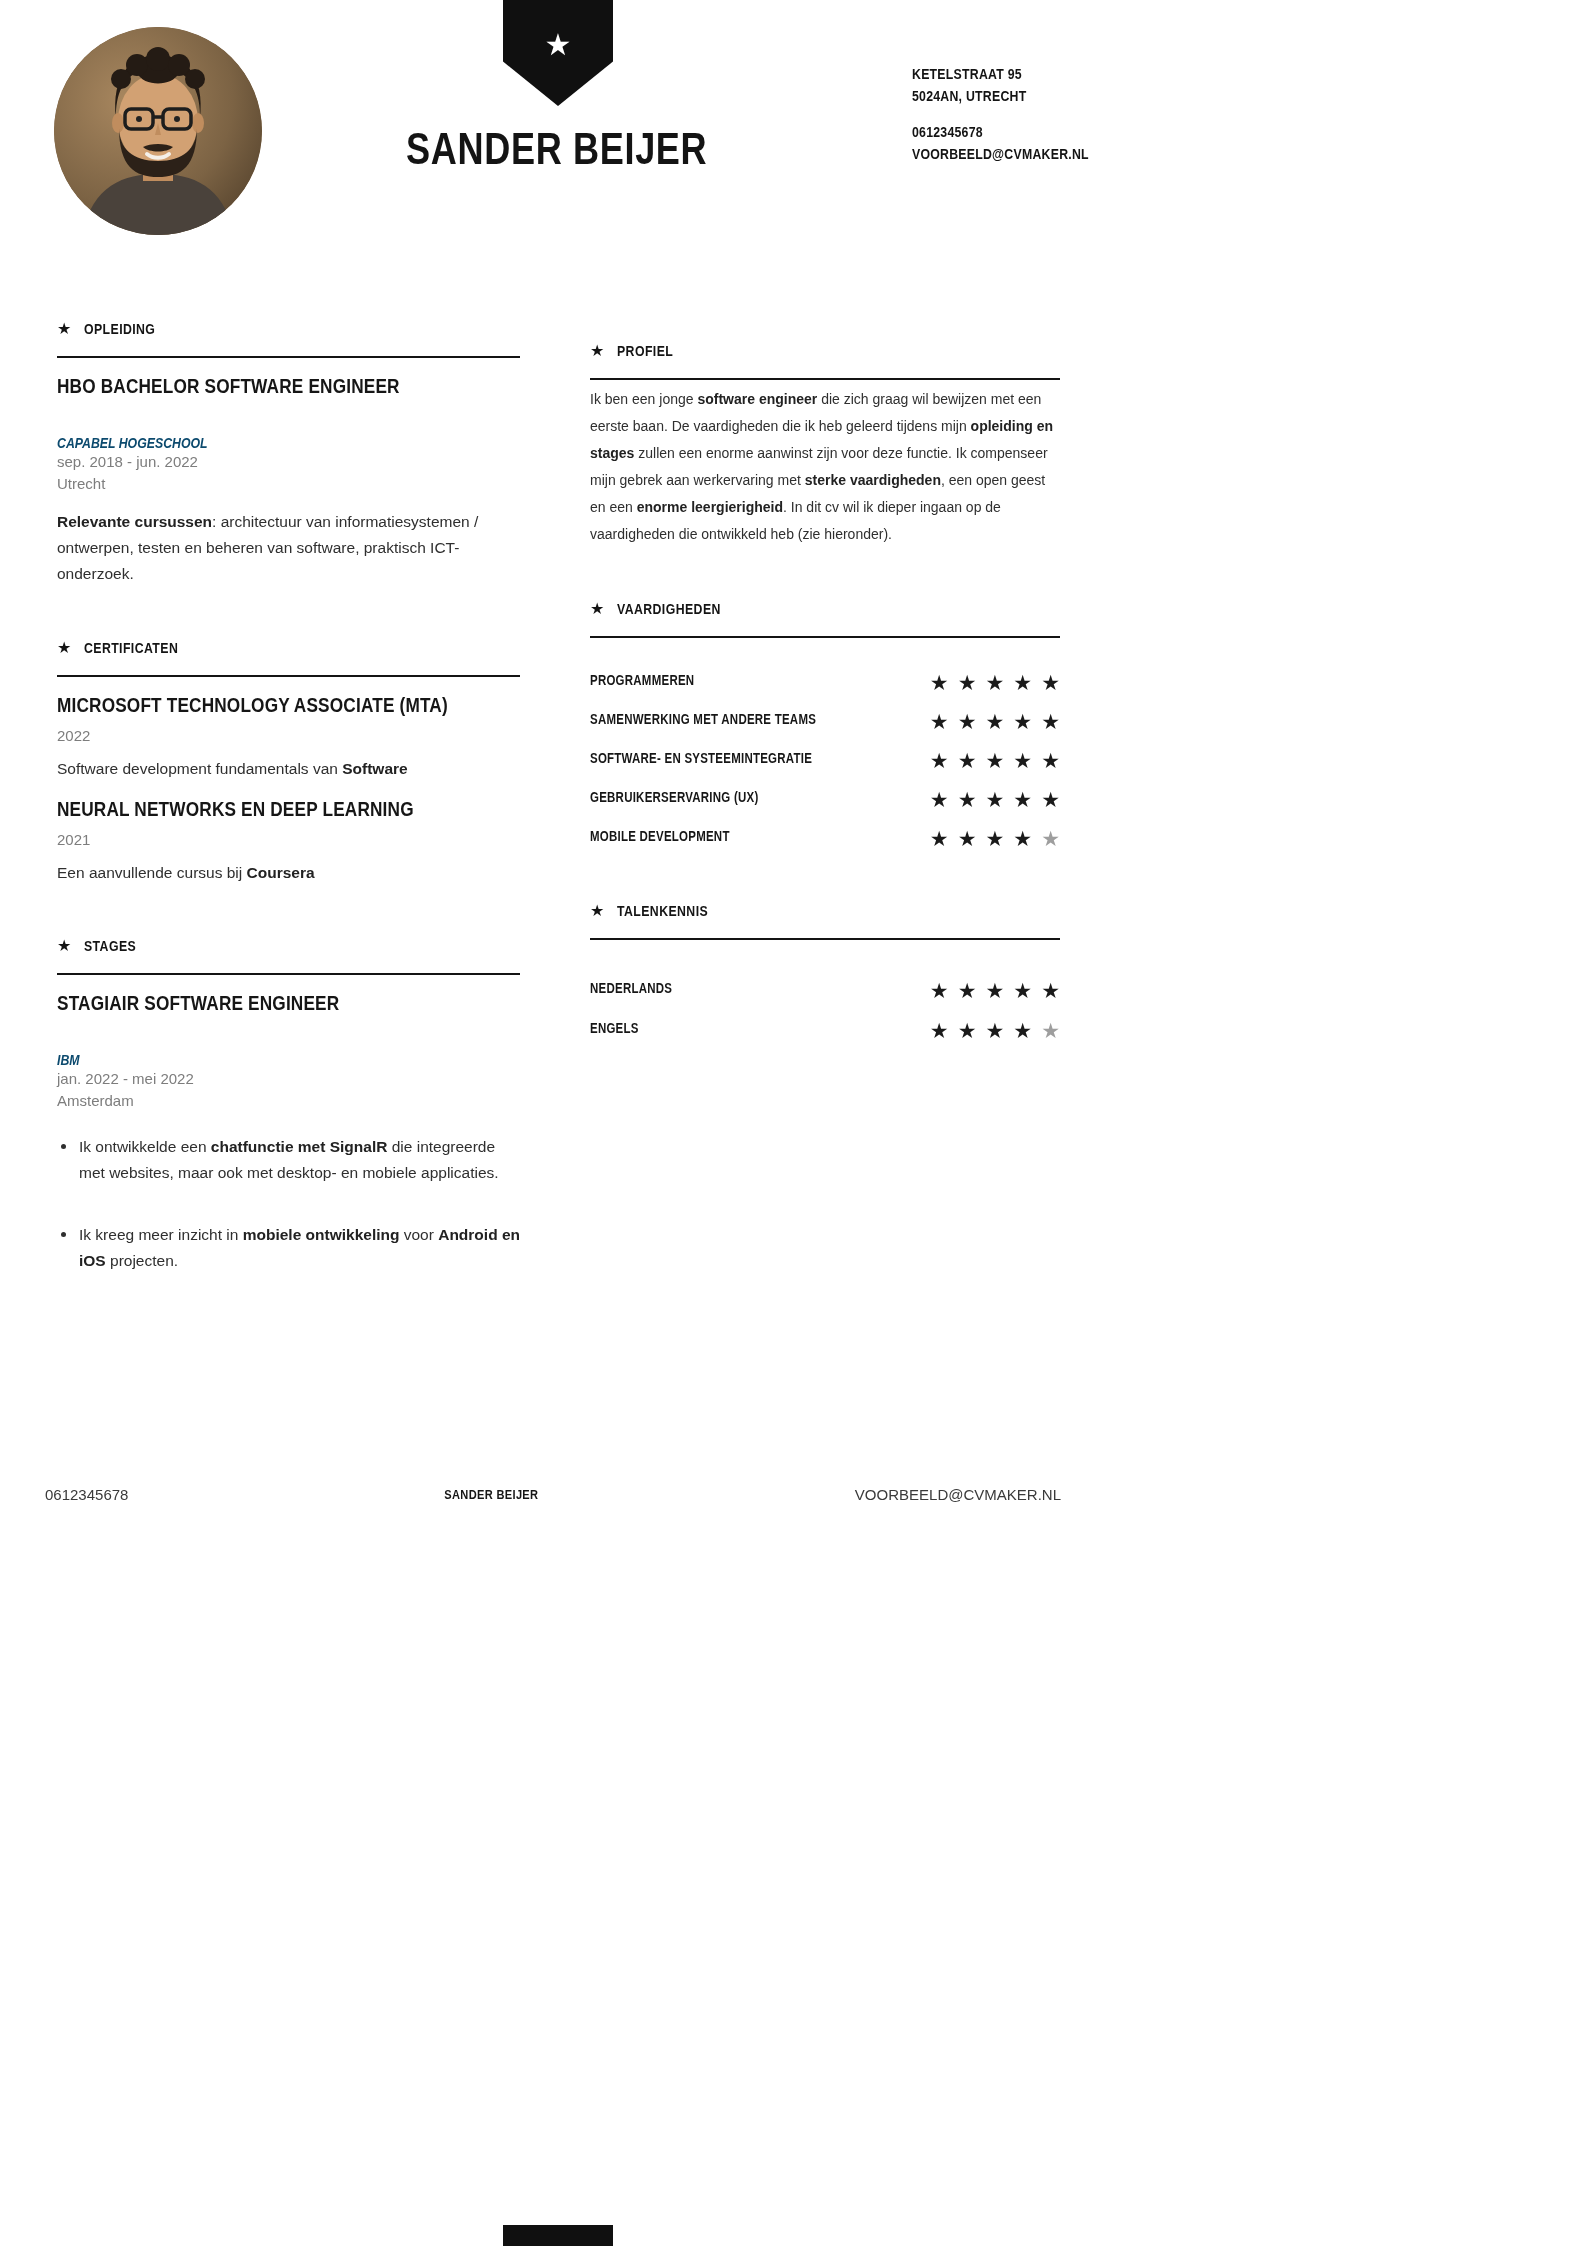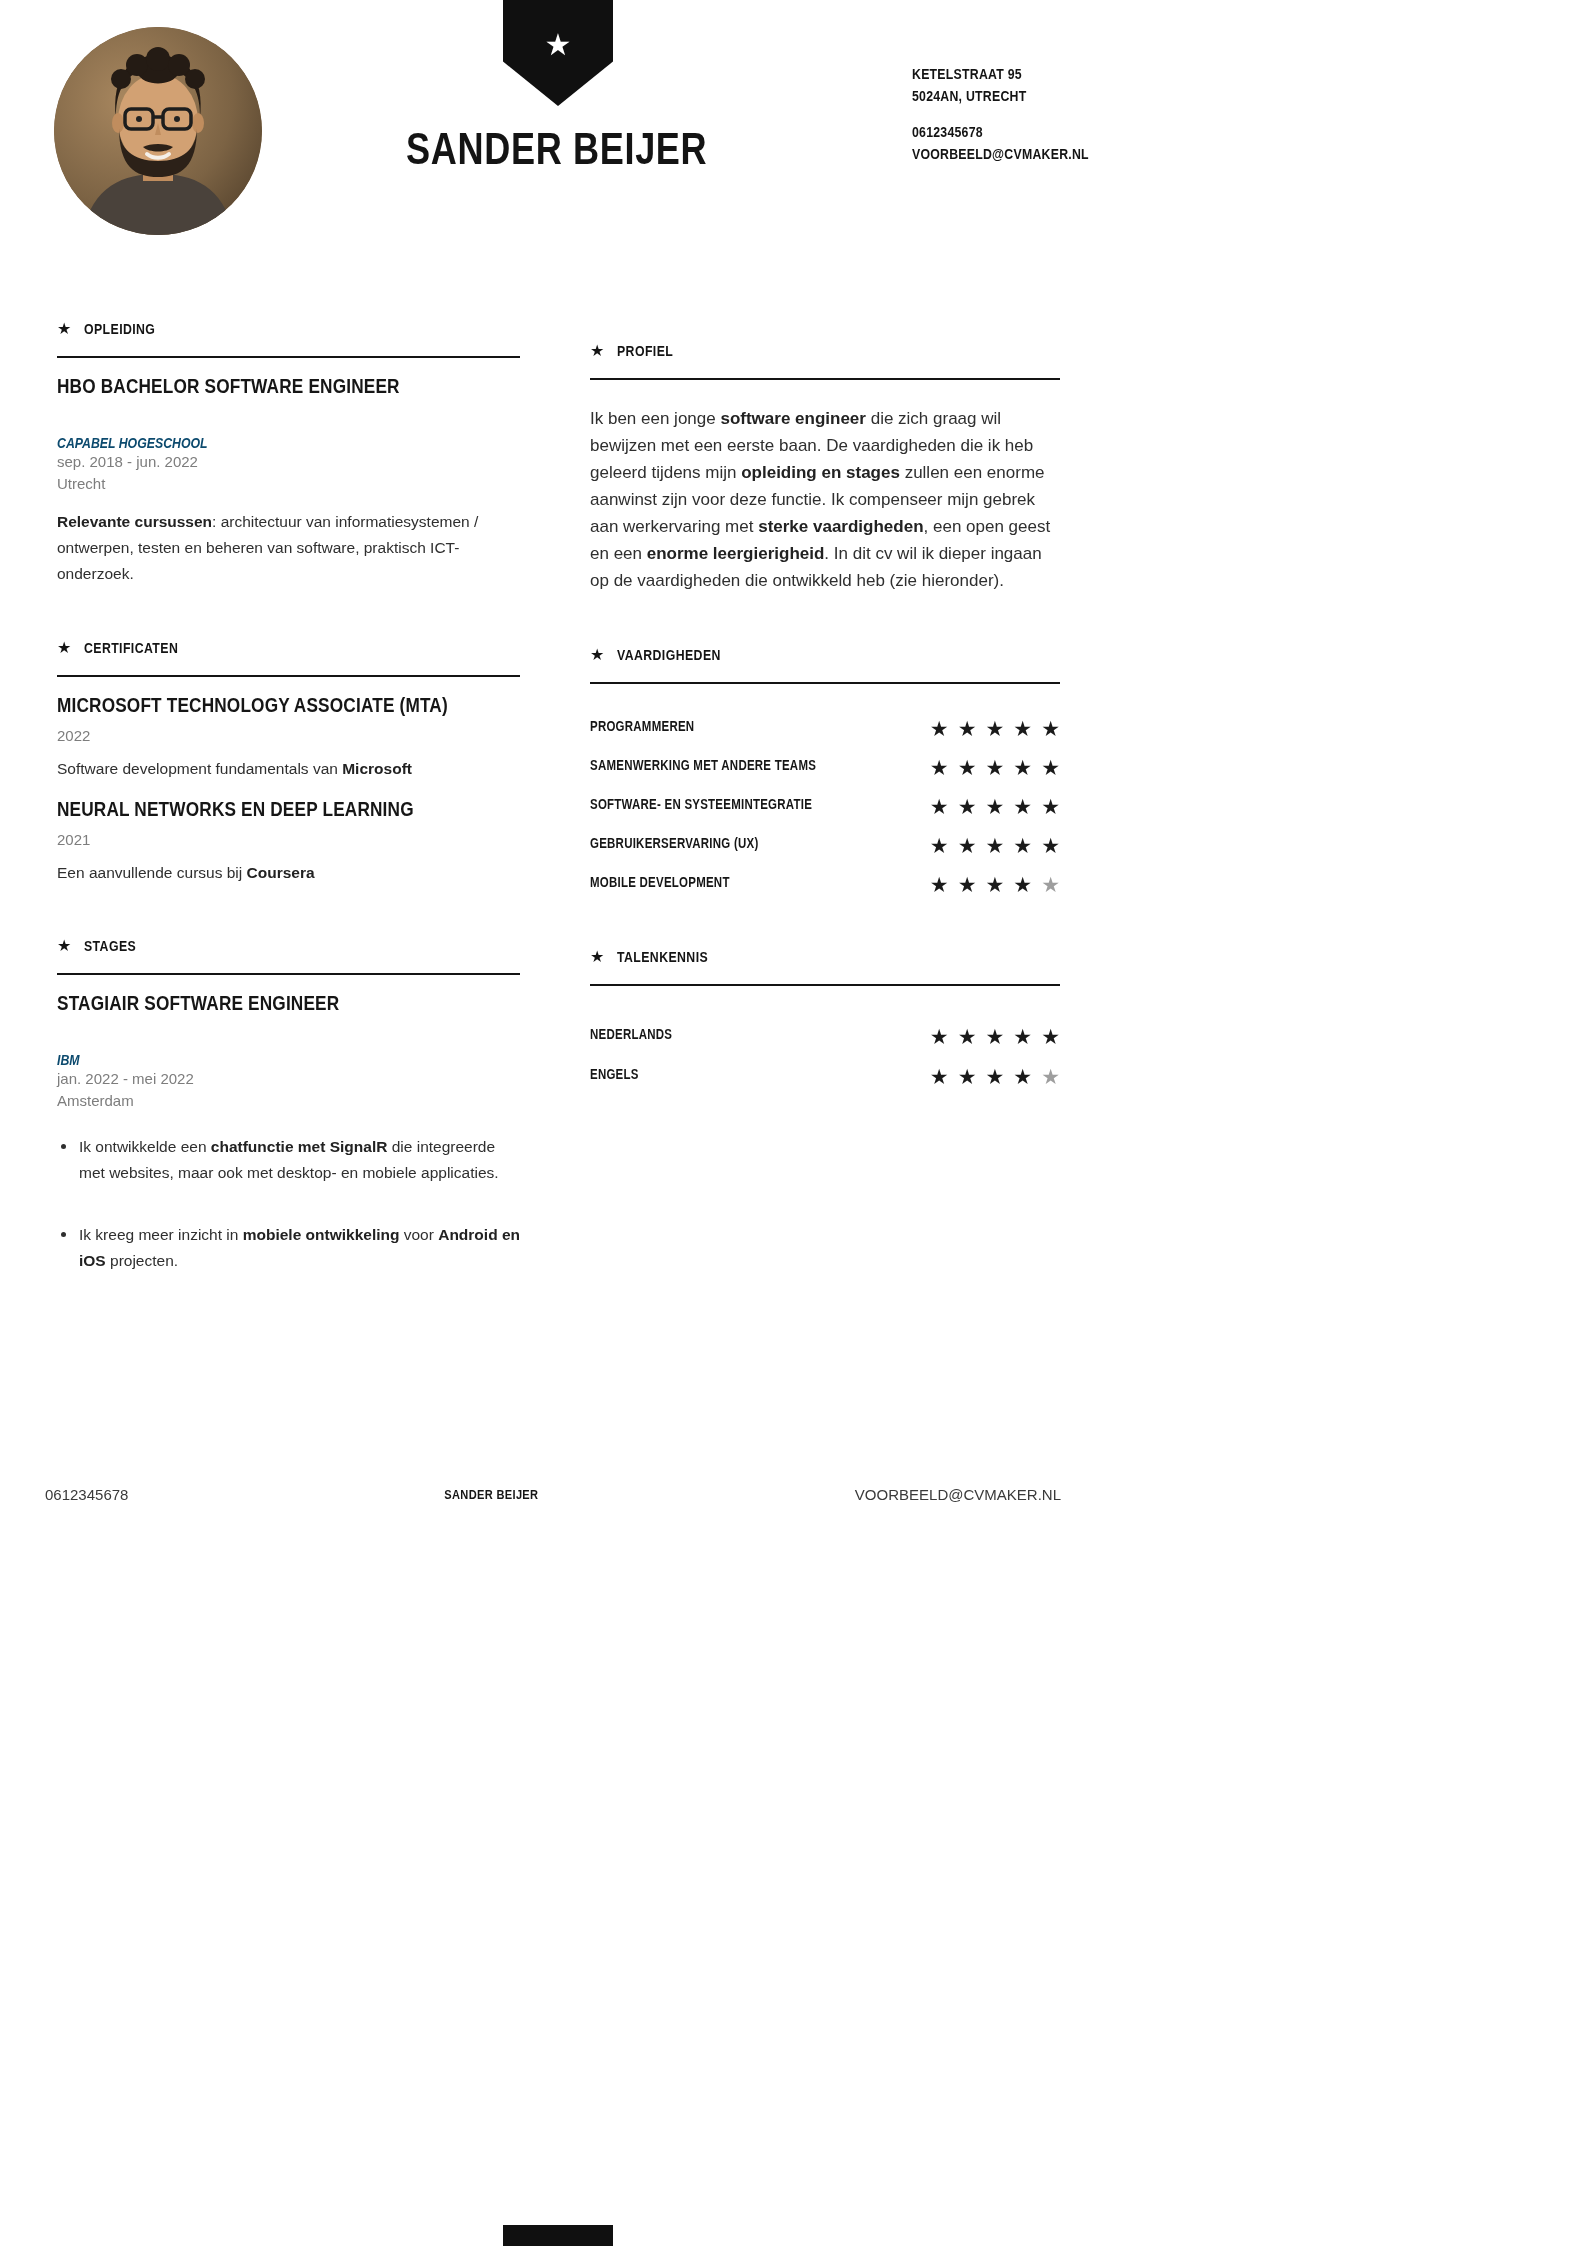--- a/index.html
+++ b/index.html
@@ -37,21 +37,21 @@
   .org{margin-top:36px;font-size:15px;font-weight:700;color:#0c4a6e;font-style:italic;}
   .muted{color:var(--muted,#7d7d7d);font-size:15px;line-height:22px;}
   .desc{margin-top:14px;font-size:15.5px;line-height:26px;color:#2f2f2f;}
   .cert-year{margin-top:8px;}
   .cert-desc{margin-top:10px;font-size:15.5px;line-height:24px;color:#2f2f2f;}
 
   .bullets{margin-top:22px;list-style:none;}
   .bullets li{position:relative;padding-left:22px;font-size:15.5px;line-height:26px;margin-bottom:36px;color:#2f2f2f;}
   .bullets li::before{content:"";position:absolute;left:4px;top:10px;width:5px;height:5px;border-radius:50%;background:#2f2f2f;}
 
-  .profile-p{margin-top:25px;font-size:17px;line-height:27px;color:#2f2f2f;}
+  .profile-p{margin-top:6px;font-size:14px;line-height:27px;color:#2f2f2f;}
   .profile-p b,.desc b,.cert-desc b,.bullets b{font-weight:700;color:#222;}
 
   
   .skill-rows{margin-top:34px;}
   .skill-row{display:flex;justify-content:space-between;align-items:flex-start;margin-bottom:17px;}
   .skill-label{font-size:14px;font-weight:700;color:#161616;letter-spacing:.3px;}
   .stars{white-space:nowrap;}
   .stars .star{font-size:21px;margin-left:9px;color:var(--star-filled,#1a1a1a);line-height:1;}
   .stars .star-dim{color:var(--star-dim,#9e9e9e);}
   .lang-rows{margin-top:40px;}
@@ -132,21 +132,21 @@
         <p class="desc"><b>Relevante cursussen</b><span>: architectuur van informatiesystemen / ontwerpen, testen en beheren van software, praktisch ICT-onderzoek.</span></p>
       </section>
 
       <section class="section">
         <div class="sec-head">
           <span class="sec-star">★</span>
           <span class="sec-label cd">CERTIFICATEN</span>
         </div>
         <h2 class="item-heading"><span class="cd">MICROSOFT TECHNOLOGY ASSOCIATE (MTA)</span></h2>
         <div class="muted cert-year">2022</div>
-        <p class="cert-desc"><span>Software development fundamentals van </span><b>Microsoft</b></p>
+        <p class="cert-desc"><span>Software development fundamentals van </span><b>Software</b></p>
 
         <h2 class="item-heading"><span class="cd">NEURAL NETWORKS EN DEEP LEARNING</span></h2>
         <div class="muted cert-year">2021</div>
         <p class="cert-desc"><span>Een aanvullende cursus bij </span><b>Coursera</b></p>
       </section>
 
       <section class="section">
         <div class="sec-head">
           <span class="sec-star">★</span>
           <span class="sec-label cd">STAGES</span>

